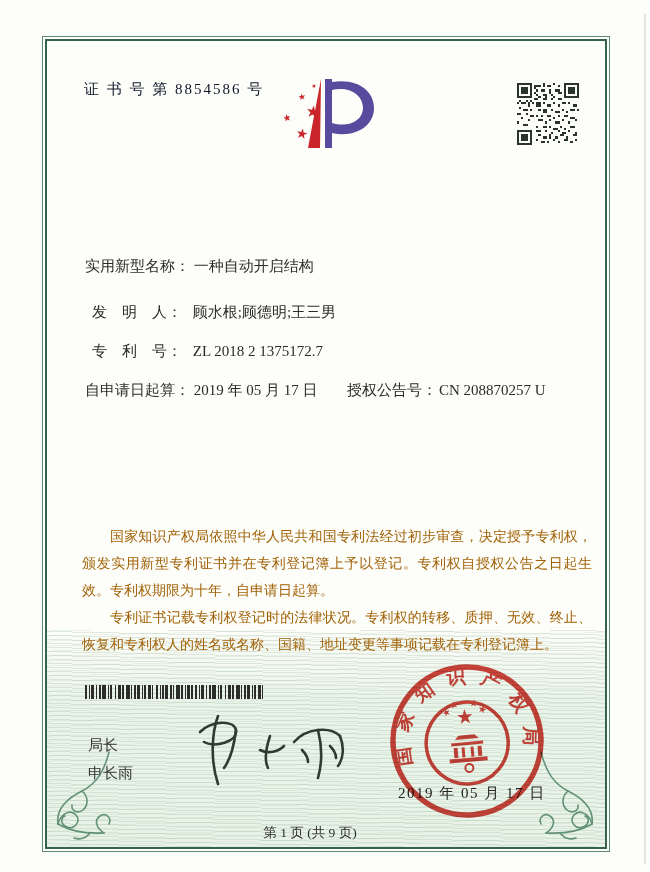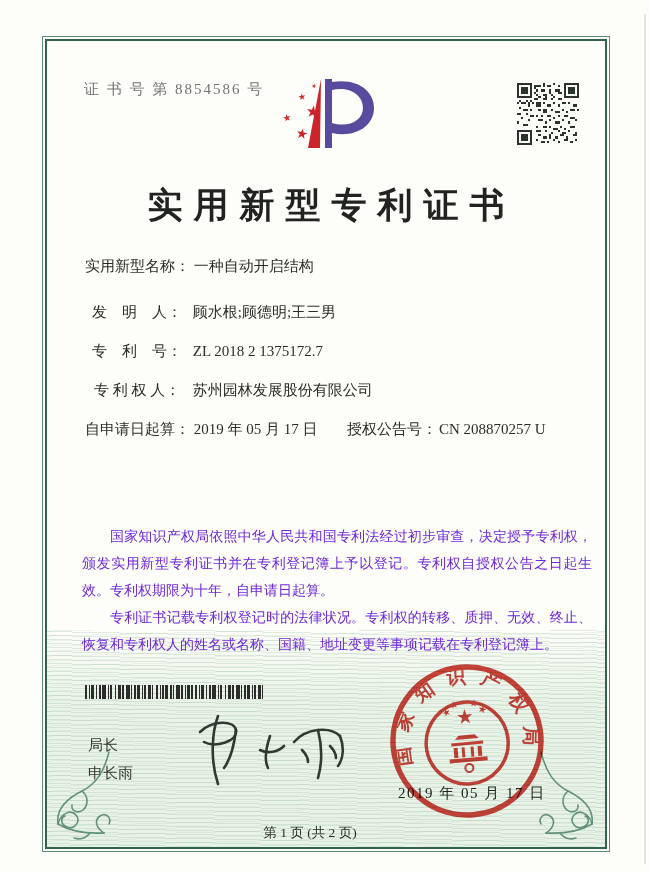--- a/index.html
+++ b/index.html
@@ -16,39 +16,39 @@
   .guilloche { position:absolute; left:46px; right:44px; bottom:24px; height:218px;
     background:
       repeating-linear-gradient(1.2deg, rgba(122,170,134,0.22) 0 1px, rgba(122,170,134,0) 1px 4px),
       repeating-linear-gradient(-1.4deg, rgba(122,170,134,0.12) 0 1px, rgba(122,170,134,0) 1px 5px),
       linear-gradient(to bottom, rgba(232,242,231,0) 0, rgba(232,242,231,0.85) 70px, #e9f2e7 100%);
   }
 
   .scan-edge { position:absolute; right:4px; top:14px; bottom:8px; width:2px;
                background:rgba(130,145,132,0.22); }
 
-  .cert-no { position:absolute; left:84px; top:80px; font-size:15px; letter-spacing:2px; color:#737373; }
+  .cert-no { position:absolute; left:84px; top:80px; font-size:15px; letter-spacing:2px; color:#0f172a; }
 
   .logo { position:absolute; left:275px; top:76px; }
   .qr   { position:absolute; left:517px; top:83px; }
 
   .title { position:absolute; left:42px; right:40px; top:182px; text-align:center;
            font-size:35px; font-weight:bold; letter-spacing:11px; color:#20231f; padding-left:11px; }
 
   .fields { position:absolute; left:85px; top:254px; right:48px; }
   .field-row { position:relative; height:24px; line-height:24px; margin-bottom:15px;
                font-size:15px; color:#2b2b28; white-space:nowrap; }
   .field-row.first { margin-bottom:22px; }
   .field-label { display:inline-block; min-width:104px;text-align:center; }
   .grant-label { position:absolute; left:262px; top:0; }
   .grant-value { position:absolute; left:354px; top:0; }
 
   .paras { position:absolute; left:82px; top:523px; width:510px; }
   .paras p { margin:0; font-size:14px; line-height:27px; text-indent:2em;
-             text-align:justify; color:#6d28d9; }
+             text-align:justify; color:#a16207; }
 
   .barcode { position:absolute; left:85px; top:685px; }
 
   .director { position:absolute; left:88px; top:731px; font-size:15px; line-height:28px; color:#33372f; }
 
   .signature { position:absolute; left:178px; top:702px; }
 
   .seal { position:absolute; left:382px; top:656px; transform:rotate(-5deg);
           mix-blend-mode:multiply; opacity:0.93; z-index:6; }
   .seal-date { position:absolute; left:398px; top:784px; font-size:15px; letter-spacing:1.5px;
@@ -114,38 +114,33 @@
       <path d="M0,0h7v7H0z M1,1v5h5V1z" fill-rule="evenodd"></path>
       <rect x="2" y="2" width="3" height="3"></rect>
       <path d="M22,0h7v7h-7z M23,1v5h5V1z" fill-rule="evenodd"></path>
       <rect x="24" y="2" width="3" height="3"></rect>
       <path d="M0,22h7v7H0z M1,23v5h5v-5z" fill-rule="evenodd"></path>
       <rect x="2" y="24" width="3" height="3"></rect>
       <path d="M9 1h2v1H9zM12 0h1v2h-1zM14 1h2v1h-2zM17 0h1v1h-1zM19 1h1v1h-1zM9 3h1v1H9zM11 3h2v1h-2zM15 3h1v2h-1zM18 3h2v1h-2zM9 5h1v1H9zM12 5h2v1h-2zM16 5h1v1h-1zM19 4h2v1h-2zM10 6h1v1h-1zM13 6h1v1h-1zM17 6h1v1h-1zM8 1h1v2H8zM8 4h1v1H8zM8 7h1v1H8zM1 8h1v1H1zM4 8h1v1H4zM6 8h1v1H6zM9 7h1v1H9zM12 7h2v1h-2zM16 7h1v1h-1zM19 7h2v1h-2zM0 9h1v1H0zM2 9h2v1H2zM5 9h1v2H5zM7 9h1v1H7zM1 11h1v1H1zM3 12h2v1H3zM6 12h1v1H6zM0 14h2v1H0zM4 14h1v1H4zM6 15h2v1H6zM2 16h1v1H2zM5 17h1v1H5zM0 18h1v1H0zM3 19h2v1H3zM9 9h2v2H9zM12 9h1v1h-1zM14 10h2v1h-2zM17 9h1v1h-1zM19 10h1v1h-1zM21 9h2v1h-2zM24 9h1v1h-1zM26 10h2v1h-2zM10 12h1v1h-1zM12 12h2v2h-2zM16 12h1v1h-1zM18 13h2v1h-2zM21 12h1v1h-1zM23 13h1v1h-1zM25 12h2v1h-2zM28 12h1v1h-1zM9 15h1v1H9zM11 15h1v1h-1zM14 15h2v1h-2zM17 16h1v1h-1zM19 15h1v1h-1zM22 15h2v1h-2zM25 16h2v1h-2zM10 17h2v1h-2zM13 18h1v1h-1zM15 17h1v1h-1zM18 18h2v1h-2zM21 17h1v1h-1zM24 18h1v1h-1zM27 17h1v1h-1zM9 20h1v1H9zM12 20h2v1h-2zM15 20h1v1h-1zM17 21h2v1h-2zM20 20h1v1h-1zM22 21h1v1h-1zM25 20h2v1h-2zM9 22h2v1H9zM13 22h1v1h-1zM16 23h1v1h-1zM19 22h1v1h-1zM21 23h2v1h-2zM24 22h1v1h-1zM27 23h1v1h-1zM10 24h1v1h-1zM12 25h2v1h-2zM15 24h1v2h-1zM18 25h1v1h-1zM20 24h2v1h-2zM23 25h1v1h-1zM26 24h2v1h-2zM9 26h1v1H9zM11 27h2v1h-2zM14 27h1v1h-1zM17 26h1v1h-1zM19 27h1v1h-1zM22 26h2v1h-2zM25 27h1v1h-1zM27 26h1v1h-1z"></path>
     </g>
   </svg>
 
-  <div class="title">实用新型专利证书</div>
 
   <div class="fields">
     <div class="field-row first">
       <span class="field-label">实用新型名称：</span>
       <span class="field-value">一种自动开启结构</span>
     </div>
     <div class="field-row">
       <span class="field-label">发　明　人：</span>
       <span class="field-value">顾水根;顾德明;王三男</span>
     </div>
     <div class="field-row">
       <span class="field-label">专　利　号：</span>
       <span class="field-value">ZL 2018 2 1375172.7</span>
-    </div>
-    <div class="field-row">
-      <span class="field-label">专 利 权 人：</span>
-      <span class="field-value">苏州园林发展股份有限公司</span>
     </div>
     <div class="field-row">
       <span class="field-label">自申请日起算：</span>
       <span class="field-value">2019 年 05 月 17 日</span>
       <span class="grant-label">授权公告号：</span>
       <span class="grant-value">CN 208870257 U</span>
     </div>
   </div>
 
   <div class="paras">
@@ -198,15 +193,15 @@
       <rect x="71" y="91" width="4" height="10" stroke="none"></rect>
       <rect x="79" y="91" width="3" height="10" stroke="none"></rect>
       <rect x="88" y="91" width="3" height="10" stroke="none"></rect>
       <rect x="95" y="91" width="4" height="10" stroke="none"></rect>
       <rect x="66" y="102" width="38" height="4" stroke="none"></rect>
       <circle cx="85" cy="112" r="4" fill="none" stroke-width="2"></circle>
     </g>
   </svg>
   <div class="seal-date">2019 年 05 月 17 日</div>
 
-  <div class="footer">第 1 页 (共 2 页)</div>
+  <div class="footer">第 1 页 (共 9 页)</div>
 
 </div>
 
 </body></html>

